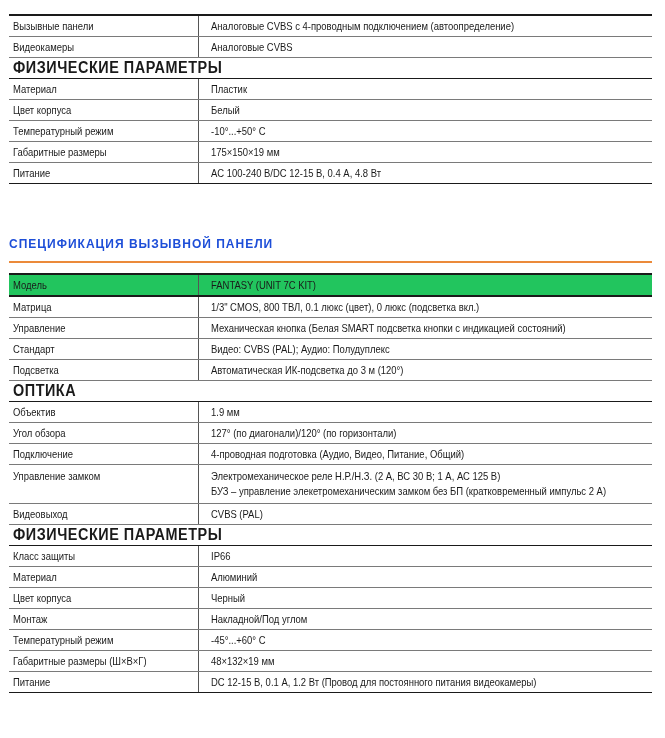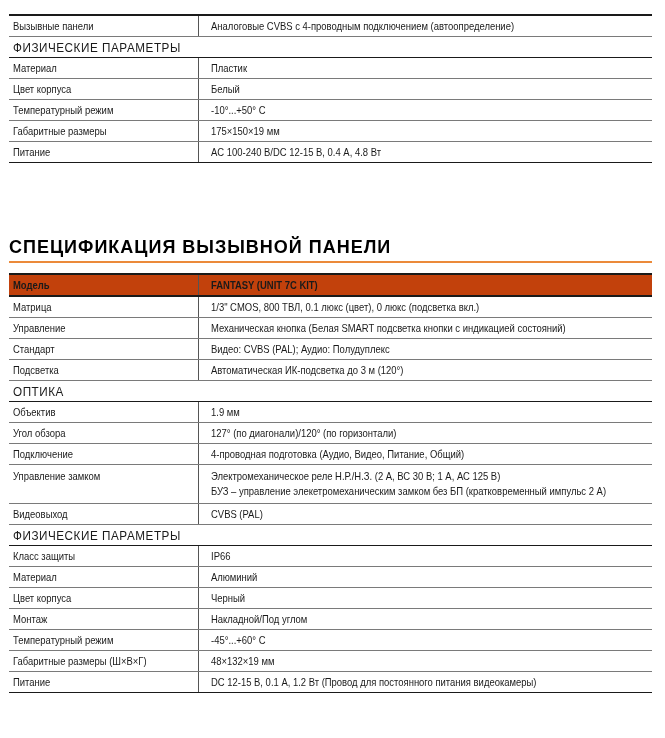--- a/index.html
+++ b/index.html
@@ -17,50 +17,54 @@
     height: 20px; padding: 0 0 0 4px; vertical-align: middle;
     border-bottom: 1px solid #7a7a7a;
     white-space: nowrap; overflow: hidden;
     transform-origin: left center;
   }
   .spec-table td.k { width: 185px; border-right: 1px solid #555; }
   .spec-table td.v { padding-left: 12px; }
   .spec-table tr.top td { border-top: 2px solid #1a1a1a; }
   .spec-table tr.last td { border-bottom: 1.5px solid #1a1a1a; }
   .spec-table tr.section td {
-    font-weight: normal; letter-spacing: 0.6px; font-size: 13px;
+    font-weight: bold; letter-spacing: 0.6px; font-size: 16px;
     border-bottom: 1.5px solid #1a1a1a;
   }
   .spec-table tr.header td {
-    background: #c2410c; font-weight: bold;
+    background: #22c55e; font-weight: normal;
     border-top: 2px solid #1a1a1a; border-bottom: 2px solid #1a1a1a;
   }
   .spec-table tr.double td { height: 34px; line-height: 15px; }
   .cell-text { display: inline-block; transform: scaleX(0.9); transform-origin: left center; }
 
   #table-1 { top: 14px; }
   #section-title {
     position: absolute; left: 9px; top: 237px;
-    color: #000000; font-weight: bold; font-size: 18px; letter-spacing: 1px;
+    color: #1d4ed8; font-weight: bold; font-size: 12px; letter-spacing: 1px;
     margin: 0;
   }
   #title-rule {
     position: absolute; left: 9px; top: 261px; width: 643px; height: 2px;
     background: #eb8a3a;
   }
   #table-2 { top: 273px; }
 </style>
 </head>
 <body>
 
 <table id="table-1" class="spec-table">
   <tbody>
     <tr class="top">
       <td class="k"><span class="cell-text">Вызывные панели</span></td>
       <td class="v"><span class="cell-text">Аналоговые CVBS с 4-проводным подключением (автоопределение)</span></td>
+    </tr>
+    <tr>
+      <td class="k"><span class="cell-text">Видеокамеры</span></td>
+      <td class="v"><span class="cell-text">Аналоговые CVBS</span></td>
     </tr>
     <tr class="section">
       <td colspan="2"><span class="cell-text">ФИЗИЧЕСКИЕ ПАРАМЕТРЫ</span></td>
     </tr>
     <tr>
       <td class="k"><span class="cell-text">Материал</span></td>
       <td class="v"><span class="cell-text">Пластик</span></td>
     </tr>
     <tr>
       <td class="k"><span class="cell-text">Цвет корпуса</span></td>

